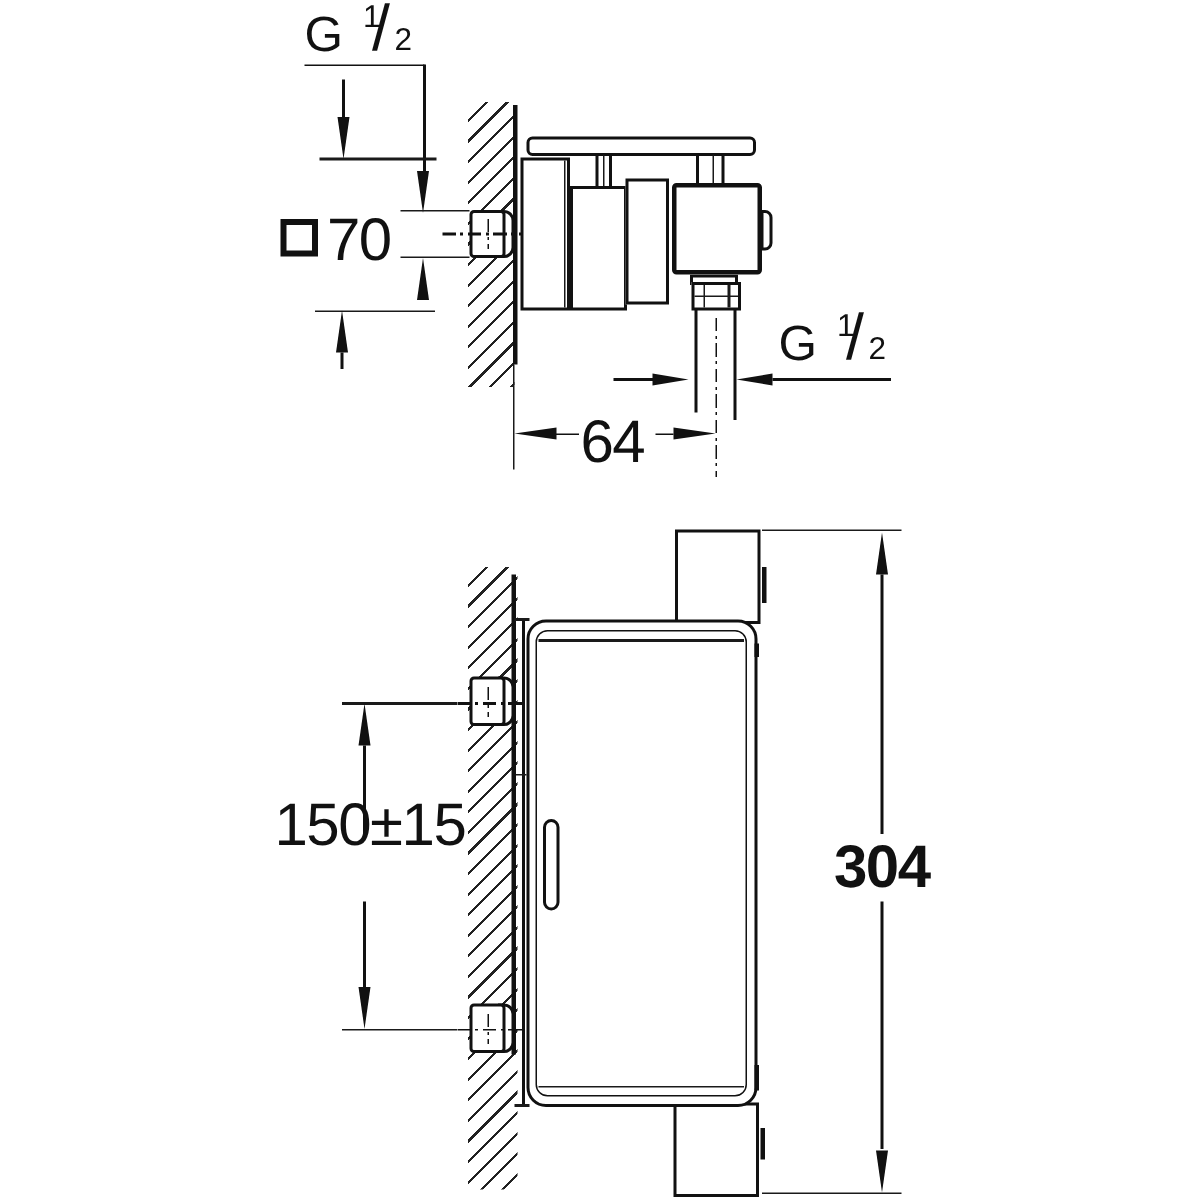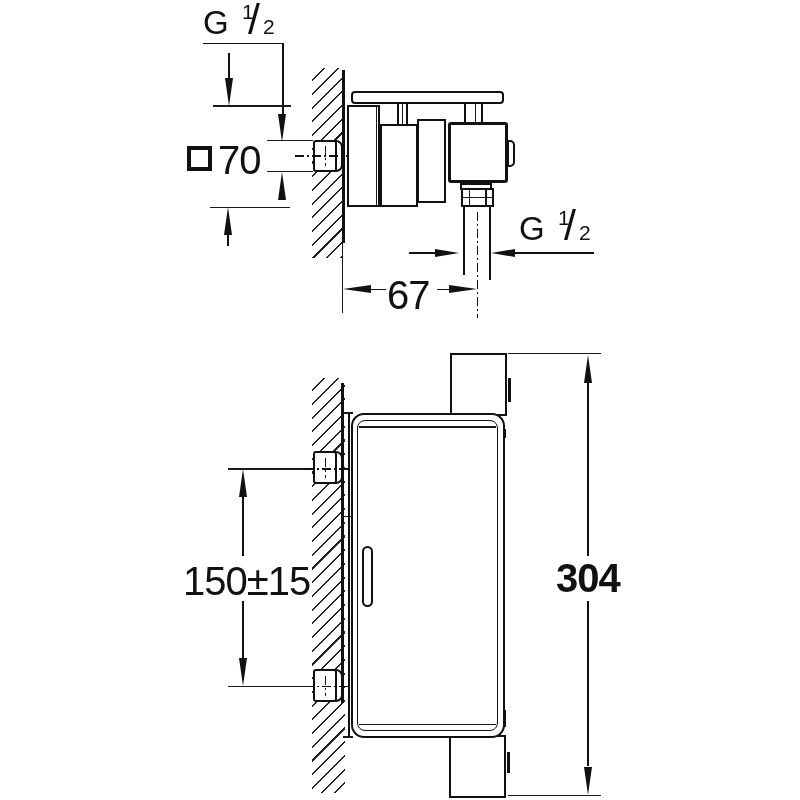--- a/index.html
+++ b/index.html
@@ -79,21 +79,21 @@
     <div class="ln thin" style="left:210px;top:207px;width:80px;height:1.3px;"></div>
     <div class="ln dim" style="left:228.3px;top:53px;width:1.5px;height:26px;"></div>
     <div class="arr down" style="left:224.5px;top:78px;"></div>
     <div class="arr up" style="left:223.5px;top:207px;"></div>
     <div class="ln dim" style="left:227.3px;top:235px;width:1.5px;height:11px;"></div>
     <div class="box noFill" style="left:187px;top:146px;width:25px;height:25px;border-width:4px;"></div>
     <div class="txt" style="left:218px;top:140px;">70</div>
 
     <div class="arr left" style="left:342.5px;top:285px;"></div>
     <div class="ln dim" style="left:370px;top:288.8px;width:16px;height:1.5px;"></div>
-    <div class="txt" style="left:387px;top:275px;">67</div>
+    <div class="txt" style="left:387px;top:275px;">64</div>
     <div class="ln dim" style="left:437px;top:288.8px;width:12px;height:1.5px;"></div>
     <div class="arr right" style="left:448.8px;top:285px;"></div>
 
     <div class="gfrac" style="left:519px;top:206px;">
       <span class="gf-g">G</span>
       <span class="gf-n">1</span>
       <span class="gf-s">/</span>
       <span class="gf-d">2</span>
     </div>
     <div class="ln dim" style="left:409px;top:252.3px;width:31px;height:1.5px;"></div>
@@ -131,21 +131,21 @@
     <div class="box" style="left:313px;top:669px;width:24px;height:33px;border-radius:3px;"></div>
     <div class="ln thin" style="left:228px;top:468.3px;width:77px;height:1.4px;"></div>
     <div class="dash-h" style="left:305px;top:468.3px;width:43px;height:1.3px;"></div>
     <div class="dash-v" style="left:324.5px;top:458px;width:1.3px;height:20px;"></div>
     <div class="ln thin" style="left:228px;top:685.6px;width:77px;height:1.4px;"></div>
     <div class="dash-h" style="left:305px;top:685.6px;width:43px;height:1.3px;"></div>
     <div class="dash-v" style="left:324.5px;top:676px;width:1.3px;height:20px;"></div>
 
     <div class="arr up" style="left:238.5px;top:469px;"></div>
     <div class="ln dim" style="left:242.3px;top:497px;width:1.5px;height:59px;"></div>
-    <div class="txt" style="left:183px;top:561px;">150±15</div>
+    <div class="txt" style="left:183px;top:530px;">150±15</div>
     <div class="ln dim" style="left:242.3px;top:601px;width:1.5px;height:57px;"></div>
     <div class="arr down" style="left:238.5px;top:658px;"></div>
 
     <div class="ln thin" style="left:508px;top:353px;width:93px;height:1.4px;"></div>
     <div class="ln thin" style="left:508px;top:795px;width:93px;height:1.4px;"></div>
     <div class="arr up" style="left:583.5px;top:355px;"></div>
     <div class="ln dim" style="left:587.3px;top:383px;width:1.5px;height:173px;"></div>
     <div class="txt" style="left:556px;top:558px;font-weight:bold;">304</div>
     <div class="ln dim" style="left:587.3px;top:601px;width:1.5px;height:165px;"></div>
     <div class="arr down" style="left:583.5px;top:766.5px;"></div>

